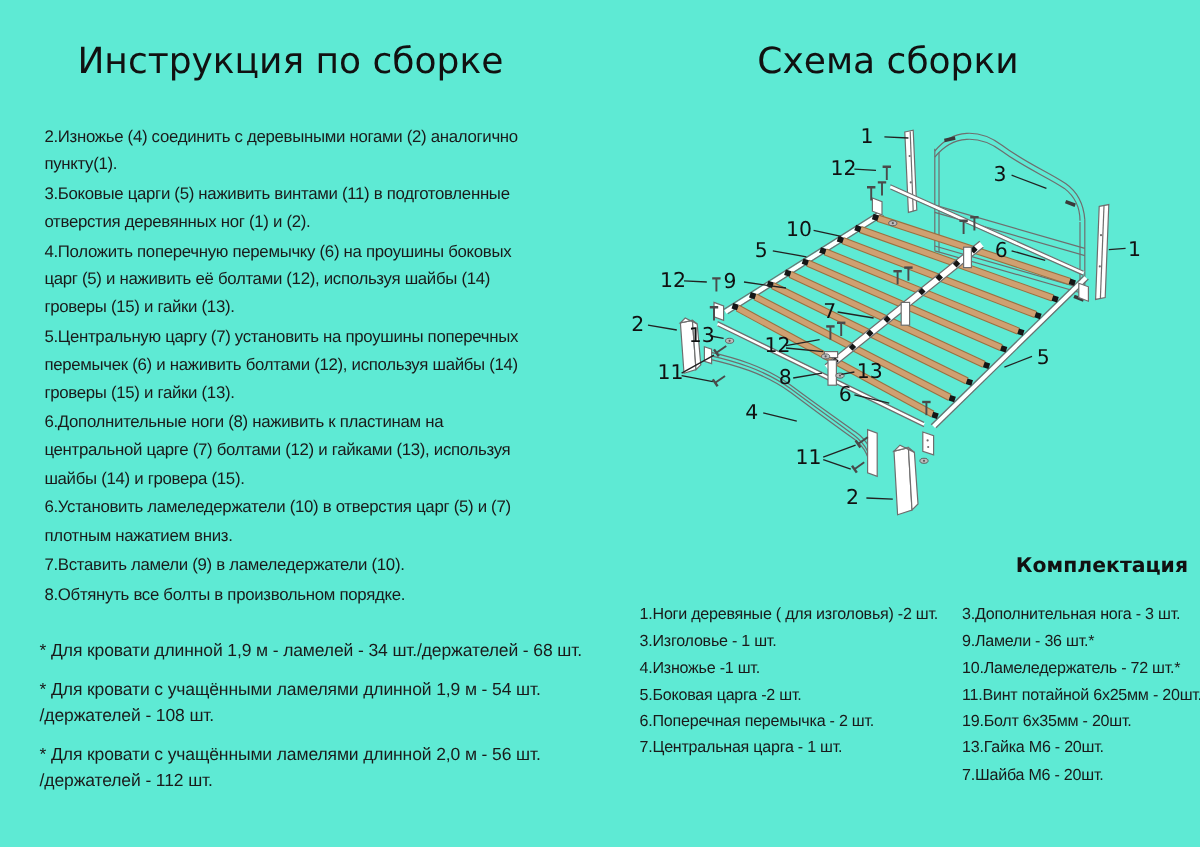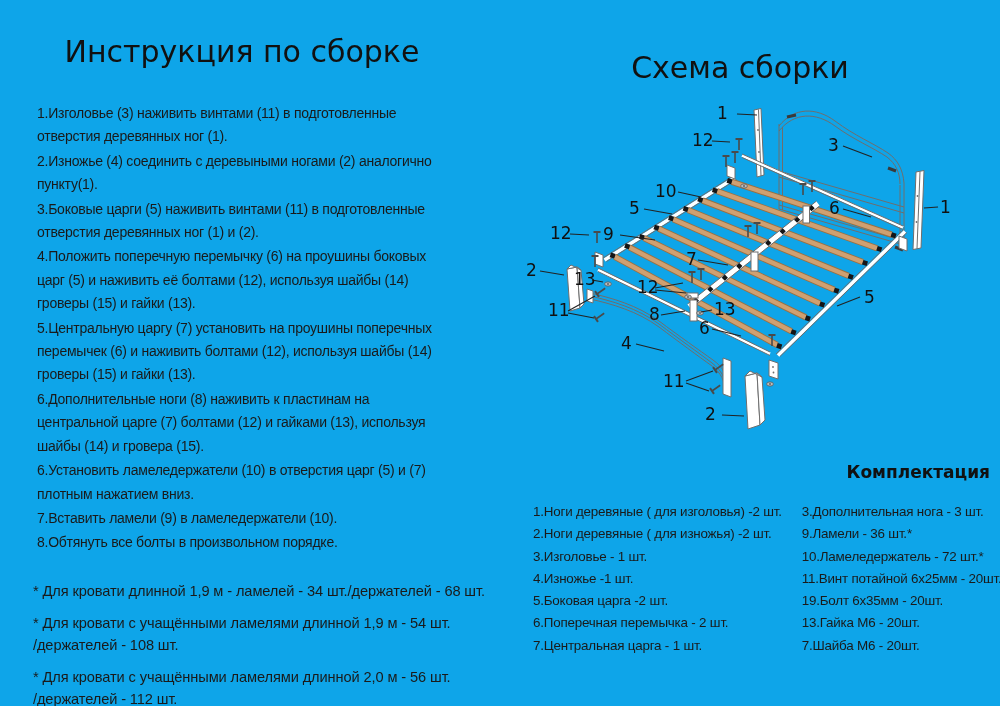--- a/index.html
+++ b/index.html
@@ -1,48 +1,46 @@
 <!DOCTYPE html>
 <html lang="ru"><head>
 <meta charset="utf-8">
 <style>
   html,body{margin:0;padding:0;background:#fff;}
-  .page{position:relative;width:1000px;height:706px;background:#0ea5e9;overflow:hidden;
+  .page{position:relative;width:1000px;height:706px;background:#5eead4;overflow:hidden;
         font-family:"Liberation Sans",sans-serif;color:#1a1a1a;}
   
   .col-left{position:absolute;left:37px;top:30px;width:455px;}
   .doc-title{font-family:"DejaVu Sans",sans-serif;font-weight:400;font-size:30px;
              line-height:44px;width:410px;text-align:center;margin:0 0 28px 0;color:#111;}
   .steps p{font-size:14px;line-height:23.4px;letter-spacing:-0.25px;margin:0 0 1px 0;
            white-space:pre-line;}
   .footnotes{margin:26px 0 0 -4px;}
   .footnotes p{font-size:14.6px;line-height:21.5px;letter-spacing:-0.1px;margin:0 0 11px 0;
                white-space:pre-line;}
   
-  .rt-title{position:absolute;left:505px;top:46px;width:470px;font-family:"DejaVu Sans",sans-serif;
+  .rt-title{position:absolute;left:505px;top:30px;width:470px;font-family:"DejaVu Sans",sans-serif;
             font-weight:400;font-size:30px;line-height:44px;text-align:center;margin:0;color:#111;}
   #diagram{position:absolute;left:523px;top:93px;width:462px;height:370px;}
   .parts-title{position:absolute;left:505px;top:462px;width:485px;text-align:right;
                font-family:"DejaVu Sans",sans-serif;font-size:17px;font-weight:bold;margin:0;color:#111;}
   .parts{position:absolute;left:513px;top:501px;width:487px;display:flex;}
   .pcol{white-space:nowrap;}
   .pcol.pl{width:270px;}
   .pcol div{font-size:13.4px;line-height:22.3px;letter-spacing:-0.2px;margin-left:20px;}
   svg text{font-family:"DejaVu Sans",sans-serif;font-size:17px;fill:#111;}
 </style>
 </head>
 <body>
 
 <div class="page">
 
   <section class="col-left">
     <h1 class="doc-title">Инструкция по сборке</h1>
     <div class="steps" id="steps">
-        <p>1.Изголовье (3) наживить винтами (11) в подготовленные
-отверстия деревянных ног (1).</p>
         <p>2.Изножье (4) соединить с деревыными ногами (2) аналогично
 пункту(1).</p>
         <p>3.Боковые царги (5) наживить винтами (11) в подготовленные
 отверстия деревянных  ног (1) и (2).</p>
         <p>4.Положить поперечную перемычку (6) на проушины боковых
 царг (5) и наживить её болтами (12), используя шайбы (14)
 гроверы (15) и гайки (13).</p>
         <p>5.Центральную царгу (7) установить на проушины поперечных
 перемычек (6) и наживить болтами (12), используя шайбы (14)
 гроверы (15) и гайки (13).</p>
@@ -387,21 +385,20 @@
           <line x1="722" y1="415" x2="744" y2="416" stroke="#222" stroke-width="1.1"></line>
           <text x="705" y="420">2</text>
         </g>
       </g>
   </svg>
 
   <h2 class="parts-title">Комплектация</h2>
   <div class="parts">
     <div class="pcol pl" id="parts-left">
         <div>1.Ноги деревяные ( для изголовья) -2 шт.</div>
-        <div>2.Ноги деревяные ( для изножья) -2 шт.</div>
         <div>3.Изголовье - 1 шт.</div>
         <div>4.Изножье -1 шт.</div>
         <div>5.Боковая царга -2 шт.</div>
         <div>6.Поперечная перемычка - 2 шт.</div>
         <div>7.Центральная царга - 1 шт.</div>
       </div>
     <div class="pcol pr" id="parts-right">
         <div>3.Дополнительная нога - 3 шт.</div>
         <div>9.Ламели - 36 шт.*</div>
         <div>10.Ламеледержатель - 72 шт.*</div>

